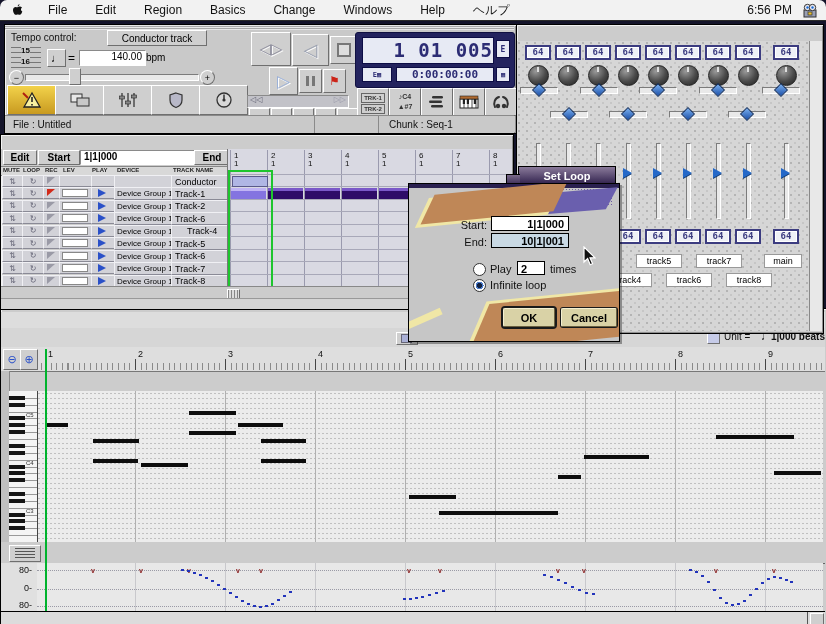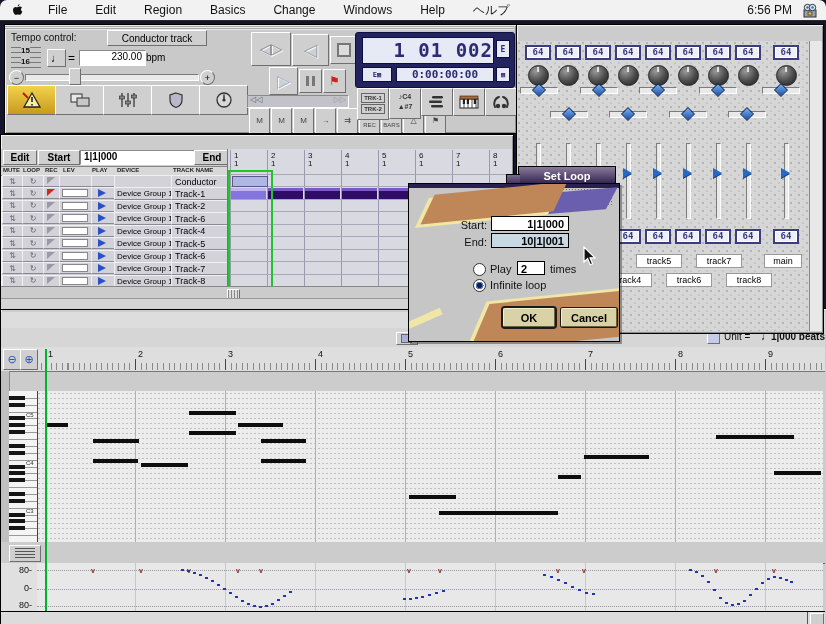--- a/index.html
+++ b/index.html
@@ -347,21 +347,21 @@
         <div class="cell a" style="left: 21px; top: 89.8px; width: 20px; height: 10px; font-size: 8px; color: rgb(102, 102, 119); justify-content: center;">↻</div>
         <div class="cell a" style="left: 42px; top: 89.8px; width: 15px; height: 10px; justify-content: center;">
           <div class="a flagg" style="left: 3px; top: 1px;"></div>
         </div>
         <div class="cell a" style="left: 58px; top: 89.8px; width: 31px; height: 10px;"></div>
         <div class="a" style="left: 61px; top: 91.8px; width: 24px; height: 6px; background: rgb(255, 255, 255); border: 1px solid rgb(136, 136, 136);"></div>
         <div class="cell a" style="left: 90px; top: 89.8px; width: 22px; height: 10px; justify-content: center;">
           <div class="a ptri" style="left: 6px; top: 1px;"></div>
         </div>
         <div class="cell a" style="left: 113px; top: 89.8px; width: 56px; height: 11px; padding-left: 2px; font-size: 8px;">Device Group 1</div>
-        <div class="cell a" style="left: 170px; top: 89.8px; width: 55px; height: 11px; padding-left: 3px; font-size: 9px;">Track-4</div>
+        <div class="cell a" style="left: 170px; top: 89.8px; width: 55px; height: 11px; padding-left: 15px; font-size: 9px;">Track-4</div>
         <div class="cell a" style="left: 1px; top: 102.25px; width: 19px; height: 10px; font-size: 8px; color: rgb(102, 102, 119); justify-content: center;">⇅</div>
         <div class="cell a" style="left: 21px; top: 102.25px; width: 20px; height: 10px; font-size: 8px; color: rgb(102, 102, 119); justify-content: center;">↻</div>
         <div class="cell a" style="left: 42px; top: 102.25px; width: 15px; height: 10px; justify-content: center;">
           <div class="a flagg" style="left: 3px; top: 1px;"></div>
         </div>
         <div class="cell a" style="left: 58px; top: 102.25px; width: 31px; height: 10px;"></div>
         <div class="a" style="left: 61px; top: 104.25px; width: 24px; height: 6px; background: rgb(255, 255, 255); border: 1px solid rgb(136, 136, 136);"></div>
         <div class="cell a" style="left: 90px; top: 102.25px; width: 22px; height: 10px; justify-content: center;">
           <div class="a ptri" style="left: 6px; top: 1px;"></div>
         </div>
@@ -459,21 +459,21 @@
 
     <span class="a" style="left:6px;top:7px;font-size:10px;color:#111;">Tempo control:</span>
     <div class="a bo btn" style="left:102px;top:5px;width:98px;height:14px;font-size:10px;">Conductor track</div>
     <div class="a" style="left:6px;top:22px;width:30px;height:21px;
          background:repeating-linear-gradient(#777 0 1px,transparent 1px 5px);font-size:8px;font-weight:bold;color:#111;">
       <span class="a" style="left:10px;top:-1px;background:#c9c9c9;">15</span>
       <span class="a" style="left:10px;top:10px;background:#c9c9c9;">16</span>
     </div>
     <div class="a bo btn" style="left:42px;top:24px;width:17px;height:16px;font-size:11px;">♩</div>
     <span class="a" style="left:63px;top:26px;font-size:12px;">=</span>
-    <div class="a bi" style="left:74px;top:25px;width:62px;height:14px;font-size:10px;text-align:right;padding-right:3px;">230.00</div>
+    <div class="a bi" style="left:74px;top:25px;width:62px;height:14px;font-size:10px;text-align:right;padding-right:3px;">140.00</div>
     <span class="a" style="left:141px;top:27px;font-size:10px;">bpm</span>
     <div class="a bo btn" style="left:4px;top:45px;width:13px;height:13px;border-radius:50%;font-size:9px;">−</div>
     <div class="a" style="left:20px;top:49px;width:172px;height:5px;">
         <div class="hsl" style="width:100%;"></div>
       </div>
     <div class="a bo" style="left:64px;top:43px;width:10px;height:15px;"></div>
     <div class="a bo btn" style="left:195px;top:45px;width:13px;height:13px;border-radius:50%;font-size:9px;">+</div>
 
     <div class="a bo btn" style="left:2px;top:60px;width:47px;height:28px;background:linear-gradient(#f2d24a,#c89a20);">
       <svg width="22" height="18" viewBox="0 0 22 18">
@@ -552,21 +552,21 @@
         <div class="mbtn" style="width: 19px; height: 24px;">
           <span>△</span>
         </div>
         <div class="mbtn" style="width: 19px; height: 24px;">
           <span>⚑</span>
         </div>
       </div>
 
     <div class="a lcdp" style="left:350px;top:7px;width:158px;height:54px;">
       <div class="a lcdc" style="left:6px;top:4px;width:130px;height:25px;font-size:19px;line-height:25px;text-align:right;letter-spacing:1px;">
-        <span>1</span>&nbsp;<span>01</span>&nbsp;<span>002</span>
+        <span>1</span>&nbsp;<span>01</span>&nbsp;<span>005</span>
       </div>
       <div class="a lcdc btn" style="left:140px;top:7px;width:12px;height:16px;font-size:8px;">E</div>
       <div class="a lcdc btn" style="left:6px;top:34px;width:28px;height:13px;font-size:7px;">E▦</div>
       <div class="a lcdc" style="left:40px;top:34px;width:96px;height:13px;font-size:11px;line-height:13px;text-align:center;">0:00:00:00</div>
       <div class="a lcdc btn" style="left:140px;top:34px;width:12px;height:13px;font-size:7px;">▦</div>
     </div>
 
     <div class="a bo" style="left:352px;top:63px;width:30px;height:26px;font-size:6px;font-weight:bold;color:#333;text-align:center;line-height:8px;padding-top:4px;">
       <div style="border:1px solid #666;margin:0 3px 1px;">TRK-1</div>
       <div style="border:1px solid #666;margin:0 3px;">TRK-2</div>
@@ -594,20 +594,26 @@
     </div>
     <div class="a bo btn" style="left:480px;top:63px;width:30px;height:26px;">
       <svg width="20" height="16" viewBox="0 0 20 16">
         <path d="M4 13 C2 9 4 4 8 3" fill="none" stroke="#333" stroke-width="2" stroke-linecap="round"></path>
         <path d="M16 13 C18 9 16 4 12 3" fill="none" stroke="#333" stroke-width="2" stroke-linecap="round"></path>
         <circle cx="7" cy="12" r="2.2" fill="#333"></circle>
           <circle cx="13" cy="12" r="2.2" fill="#333"></circle>
       </svg>
     </div>
 
+    <div class="a" style="left:0;top:90px;width:509px;height:18px;background:#c9c9c9;border-top:1px solid #8a8a8a;font-size:10px;color:#111;">
+      <span class="a" style="left:8px;top:3px;">File : Untitled</span>
+      <div class="a" style="left:309px;top:0;width:1px;height:18px;background:#8a8a8a;"></div>
+      <div class="a" style="left:373px;top:0;width:1px;height:18px;background:#8a8a8a;"></div>
+      <span class="a" style="left:384px;top:3px;">Chunk : Seq-1</span>
+    </div>
   </div>
 
   <div class="a win" id="console-win" style="left:516px;top:24px;width:306px;height:308px;overflow:hidden;z-index:5;">
     <div class="a pattern" id="console-body" style="left:0;top:16px;width:292px;height:290px;">
         <div class="minilcd a" style="left: 8px; top: 4px; width: 22px; height: 11px;">64</div>
         <div class="knob a" style="left: 11px; top: 24px; width: 19px; height: 19px;">
           <div class="a" style="left: 8px; top: 1px; width: 2px; height: 5px; background: rgb(221, 221, 221);"></div>
         </div>
         <div class="hsl a" style="left: 3px; top: 46px; width: 36px; height: 5px;"></div>
         <div class="diamond a" style="left: 17px; top: 44px;"></div>

